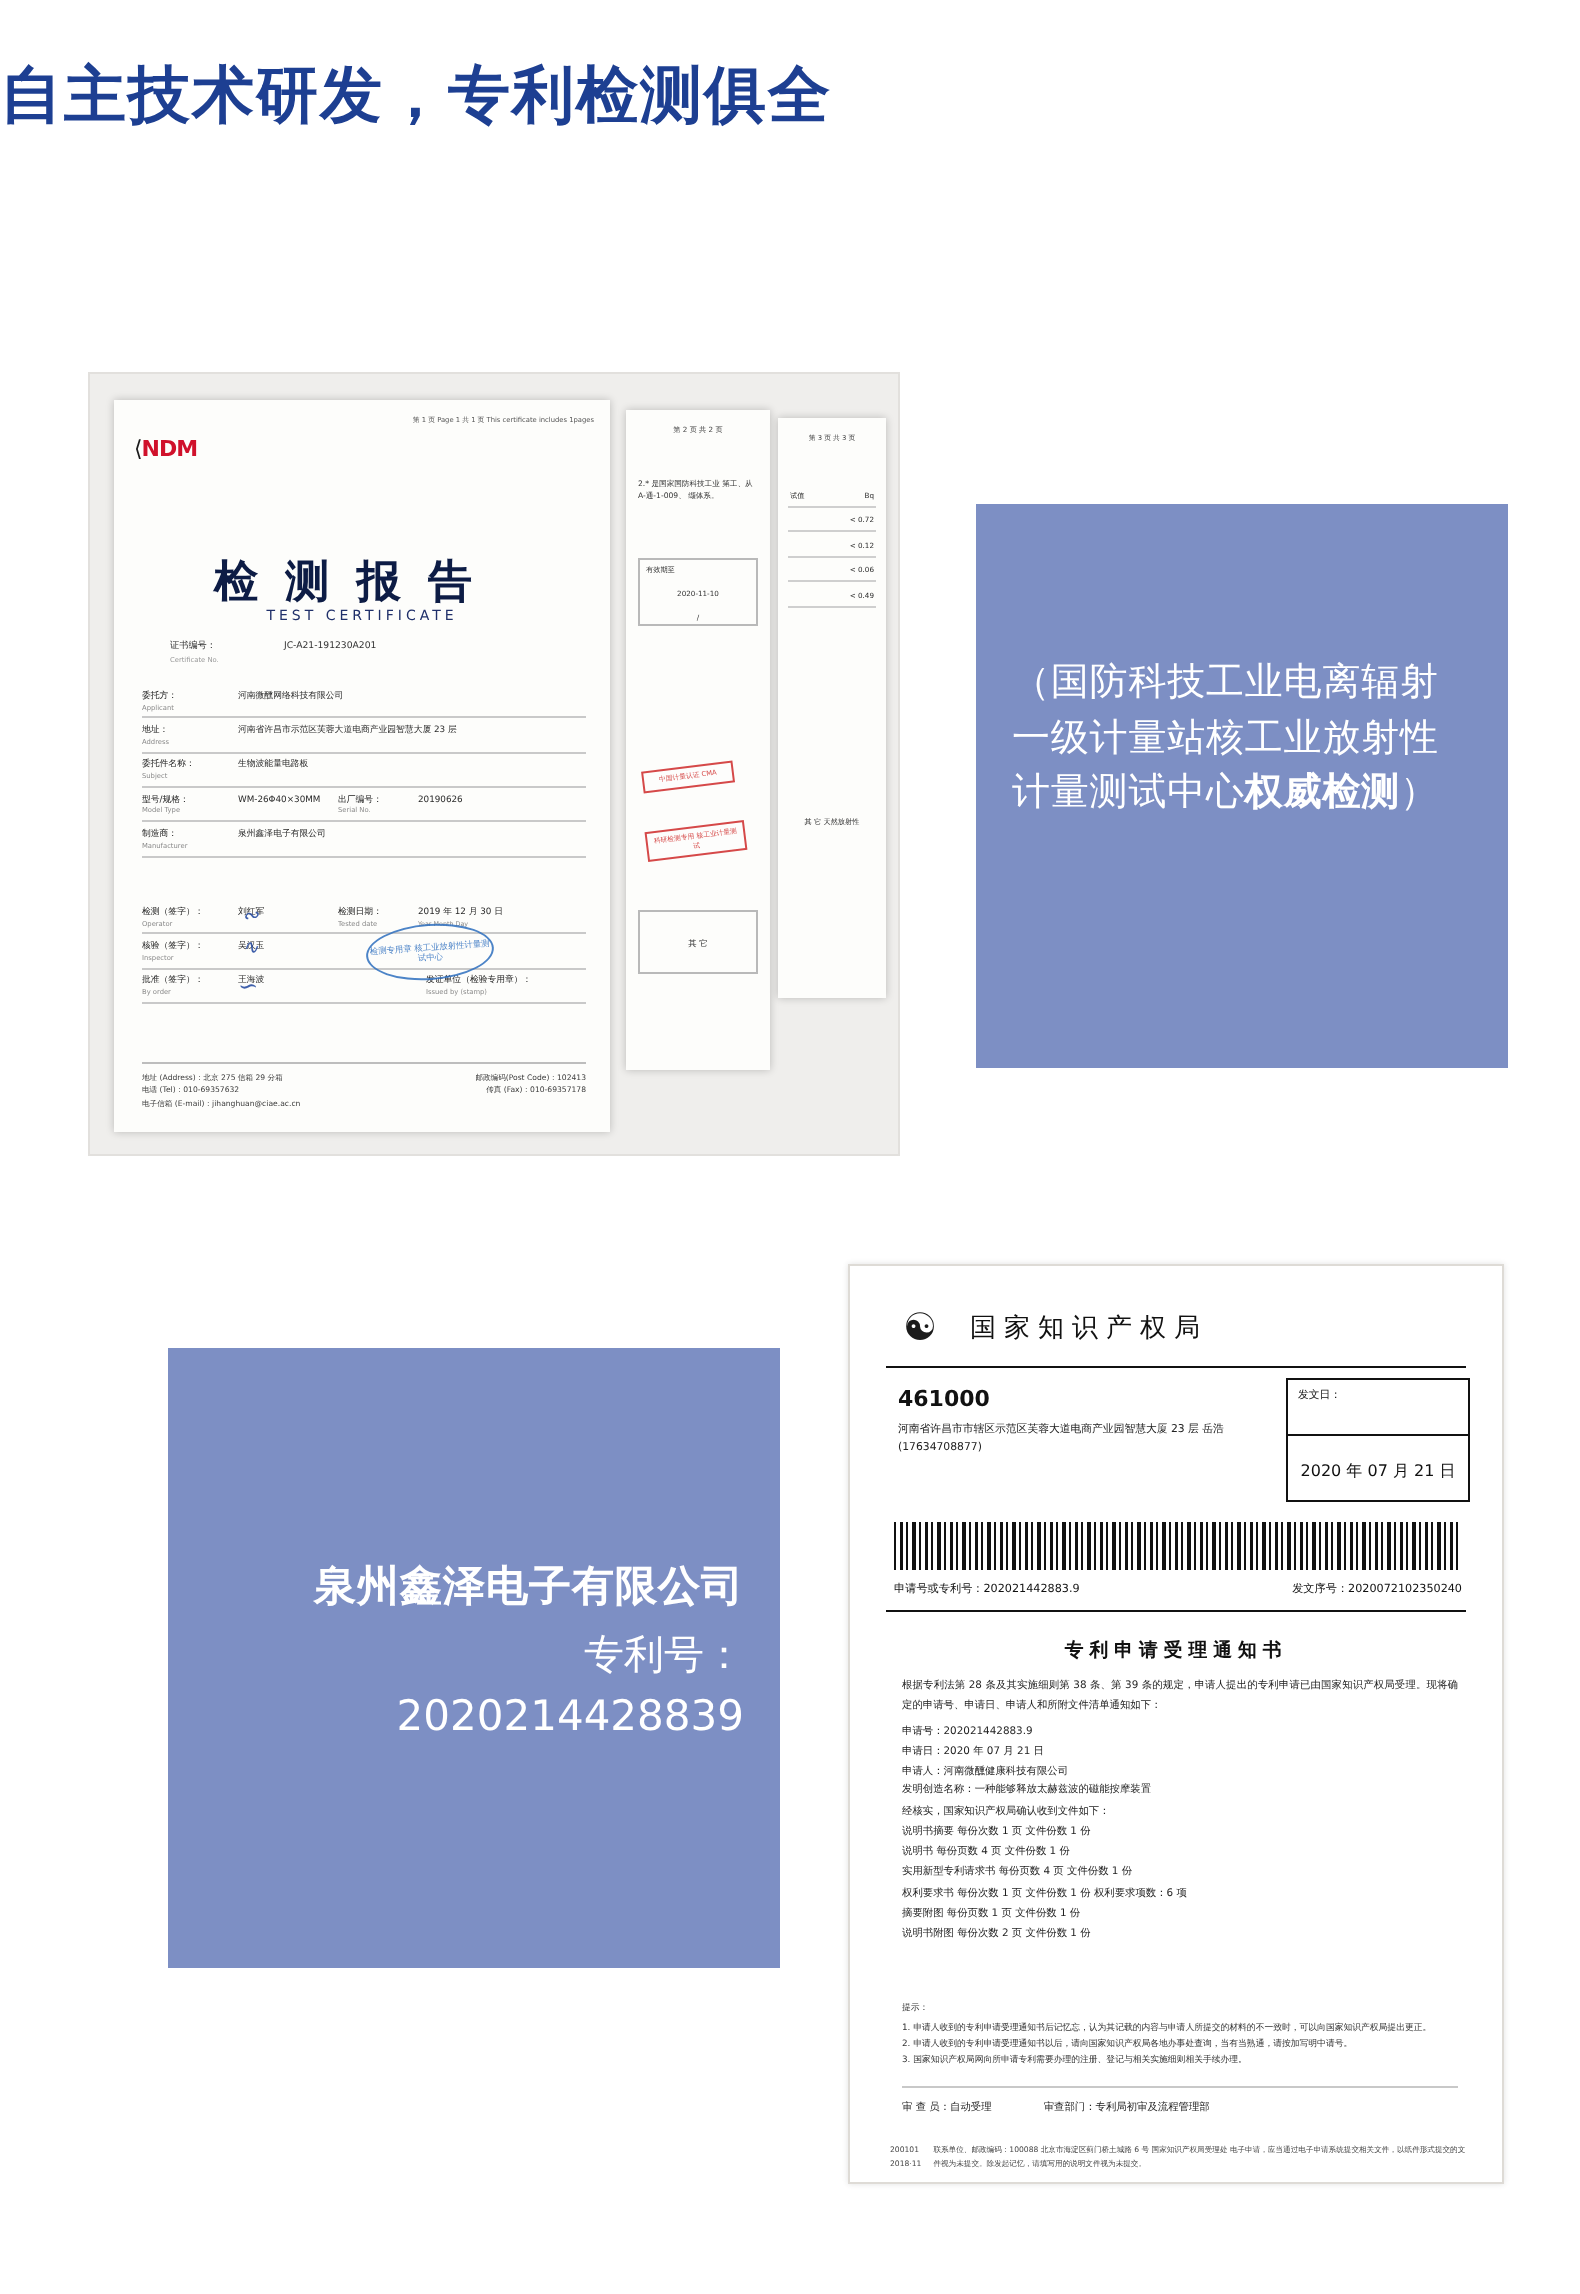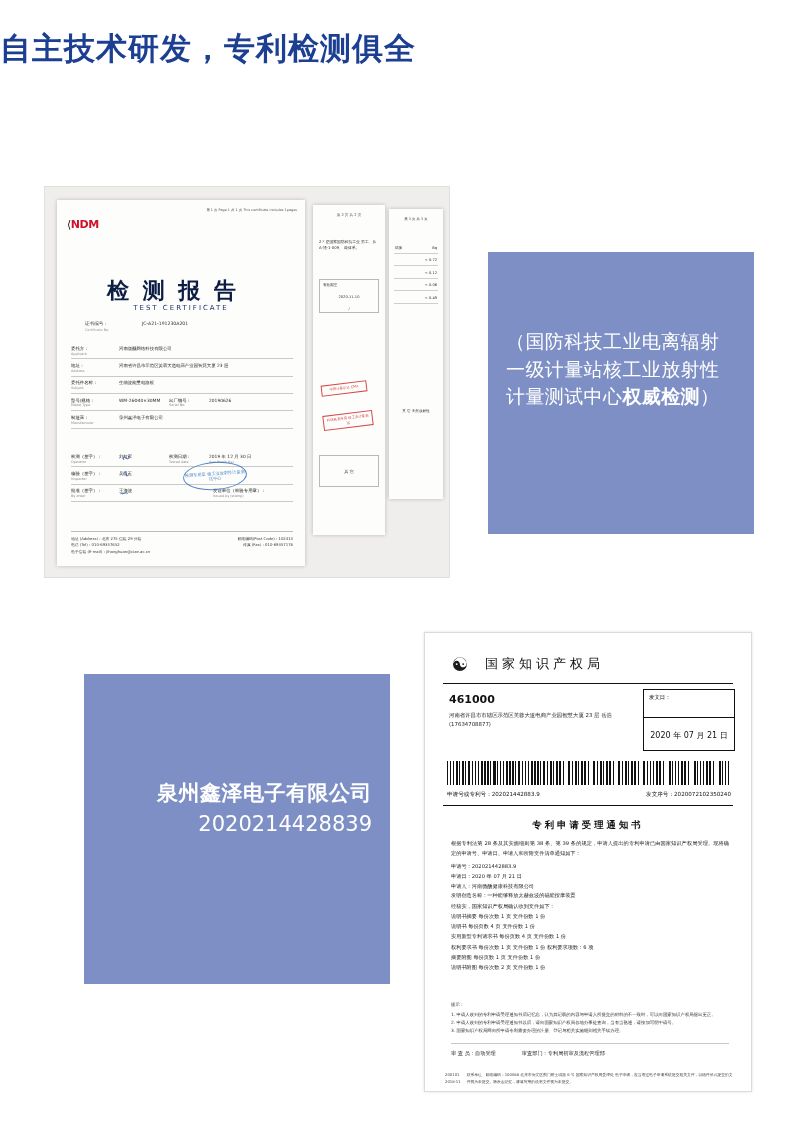--- a/index.html
+++ b/index.html
@@ -587,20 +587,21 @@
         <span>计量测试中心</span><b>权威检测</b><span>）</span>
       </div>
     </div>
   </div>
 </div>
 
 <div class="block2">
 
   <div class="blue-panel-2">
     <div class="bp2-l1">泉州鑫泽电子有限公司</div>
+    <div class="bp2-l2">专利号：</div>
     <div class="bp2-num">2020214428839</div>
   </div>
 
   <div class="patent-photo">
     <div class="pat-emblem">☯</div>
     <div class="pat-title">国家知识产权局</div>
     <div class="pat-rule"></div>
 
     <div class="pat-zip">461000</div>
     <div class="pat-addr">河南省许昌市市辖区示范区芙蓉大道电商产业园智慧大厦 23 层

